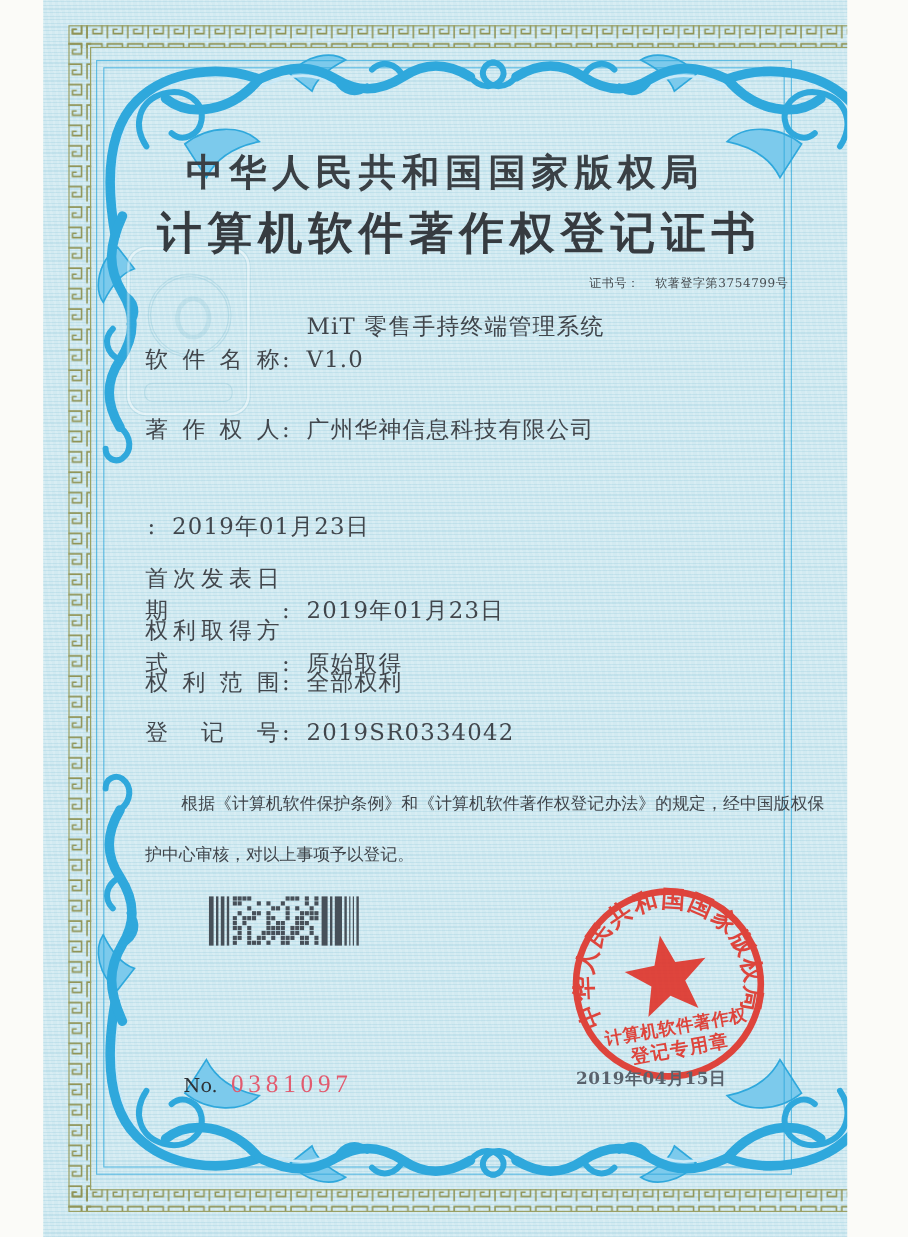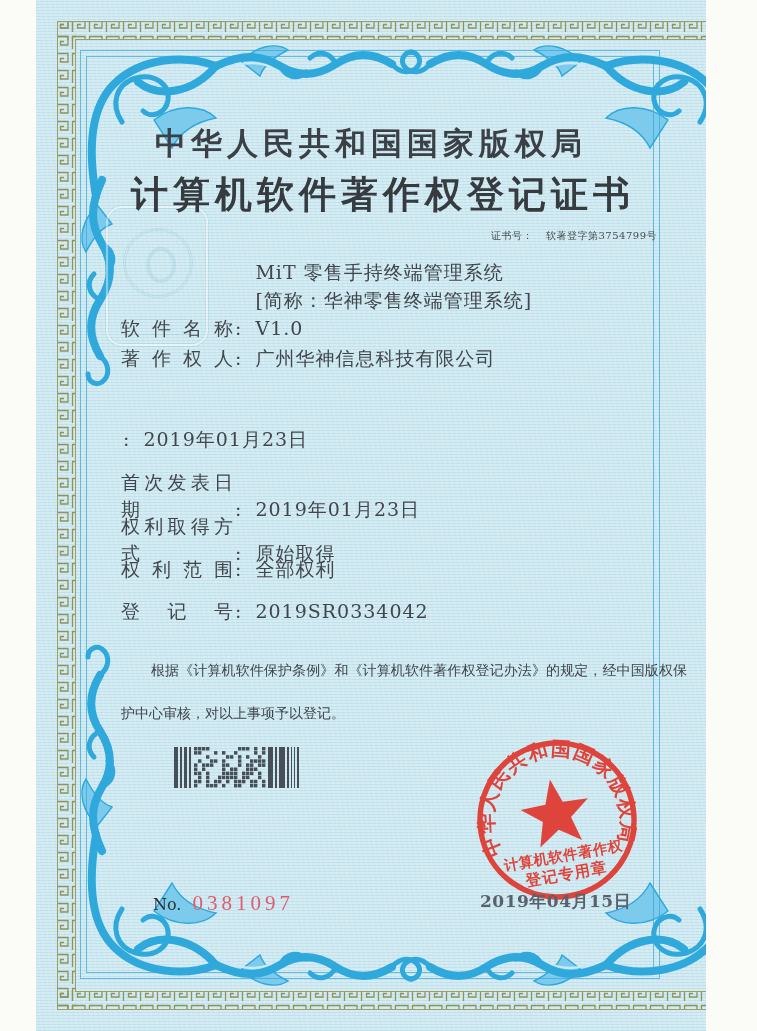--- a/index.html
+++ b/index.html
@@ -60,21 +60,21 @@
 
   .barcode{position:absolute;left:138px;top:746px;width:126px;height:44px;}
 
   .seal{position:absolute;left:421px;top:720px;width:200px;height:200px;opacity:.9;}
   .seal-ring{fill:none;stroke:var(--seal_red,#e03329);stroke-width:5.5;}
   .seal-star{fill:var(--seal_red,#e03329);}
   .seal-text{fill:var(--seal_red,#e03329);font-family:"DejaVu Serif","Liberation Serif",serif;font-weight:bold;}
   .seal-arc{font-size:20px;letter-spacing:1.5px;}
   .seal-l1{font-size:14.5px;letter-spacing:.5px;}
   .seal-l2{font-size:15.5px;letter-spacing:1px;}
-  .seal-date{position:absolute;left:444px;top:890px;font-size:17px;color:#59626c;
+  .seal-date{position:absolute;left:444px;top:890px;font-size:14px;color:#59626c;
     letter-spacing:.5px;font-weight:bold;}
 
   .serial{position:absolute;left:117px;top:891px;display:flex;gap:11px;align-items:baseline;}
   .serial-prefix{font-size:16px;color:#2e3236;}
   .serial-number{font-size:21px;color:var(--serial_red,#e25a6e);letter-spacing:4px;
     font-family:Liberation Serif, serif;}
 </style>
 </head>
 <body>
 
@@ -130,21 +130,20 @@
   <div class="cert-no">
     <span>证书号：</span>
     <span>软著登字第3754799号</span>
   </div>
 
   <div class="field-row row0 multi">
     <span class="field-label">软件名称</span>
       <span class="field-colon">:</span>
     <span class="field-value">
       <div>MiT 零售手持终端管理系统</div>
-      <div>[简称：华神零售终端管理系统]</div>
       <div>V1.0</div>
     </span>
   </div>
 
   <div class="field-row row1">
     <span class="field-label">著作权人</span>
       <span class="field-colon">:</span>
     <span class="field-value">广州华神信息科技有限公司</span>
   </div>
 

